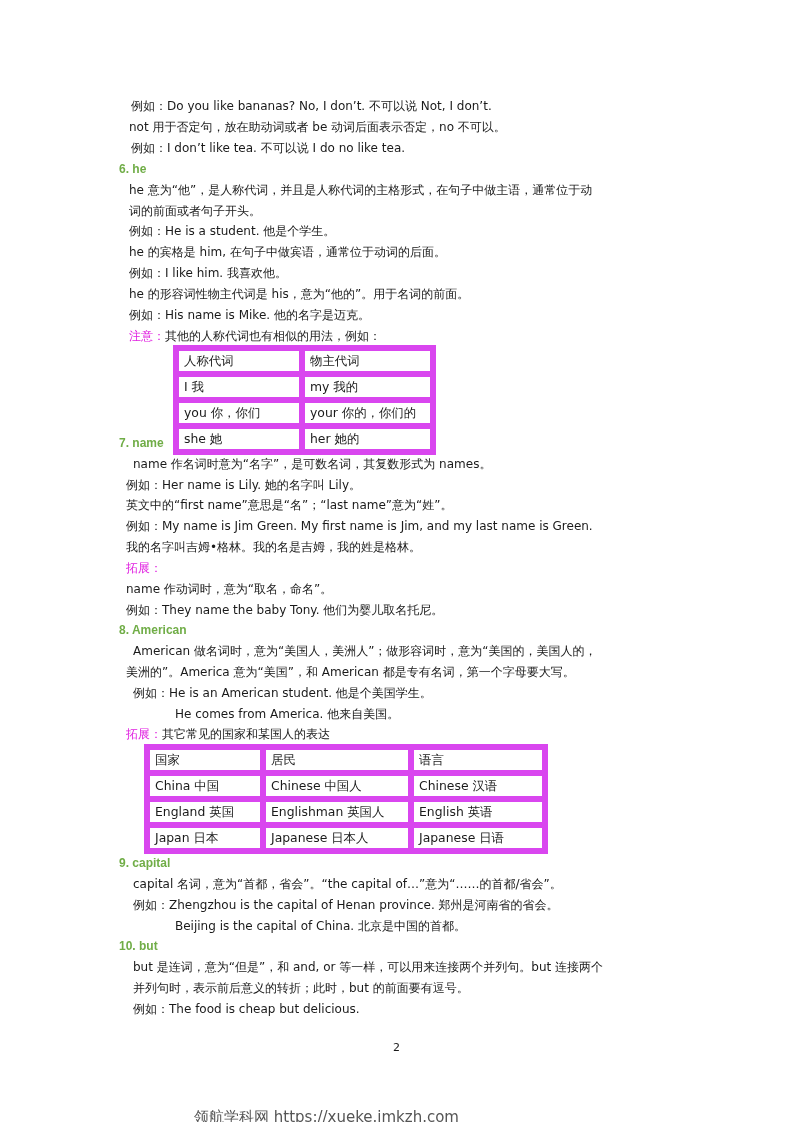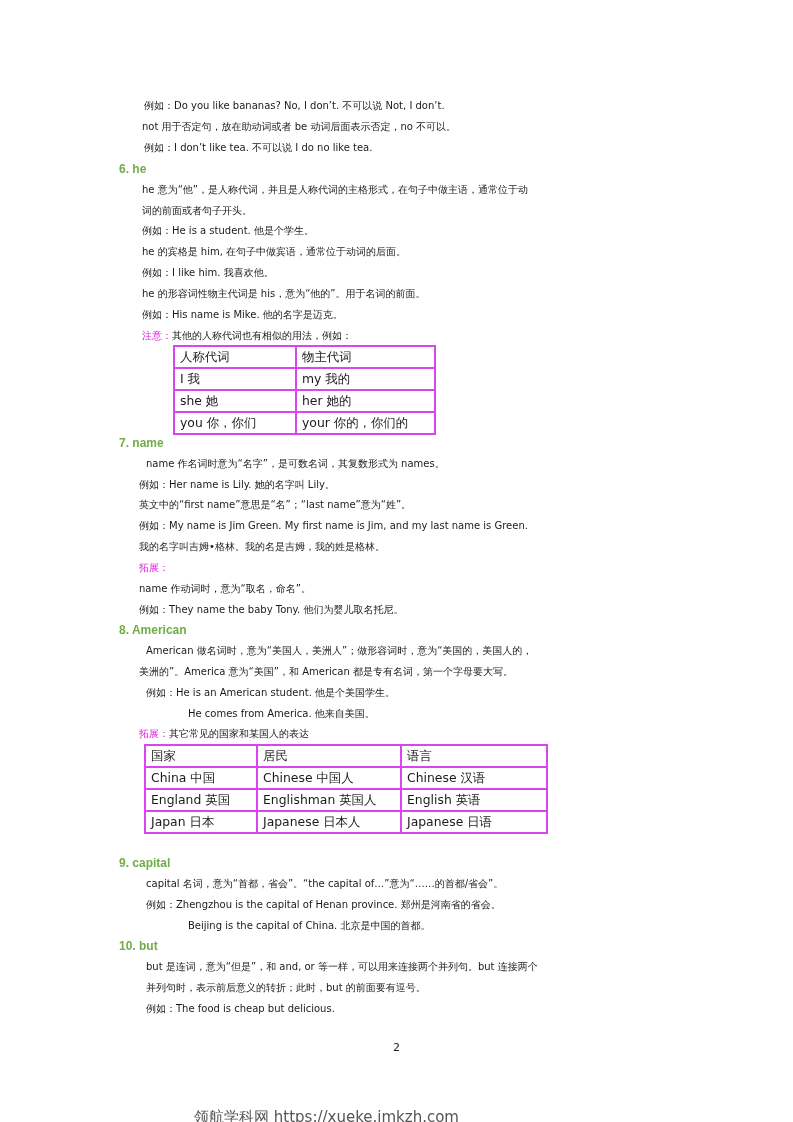--- a/index.html
+++ b/index.html
@@ -1,23 +1,23 @@
 <!DOCTYPE html>
 <html><head>
 <meta charset="utf-8">
 <style>
   html, body { margin: 0; padding: 0; background: #ffffff; }
   body { width: 793px; height: 1122px; position: relative; overflow: hidden;
          font-family: "DejaVu Sans", "Liberation Sans", sans-serif; color: #1a1a1a; }
-  .line { position: absolute; font-size: 10px; line-height: 18px; white-space: nowrap; margin-left: 13px; }
+  .line { position: absolute; font-size: 12px; line-height: 18px; white-space: nowrap; }
   .heading { position: absolute; font-size: 12px; font-weight: bold; color: #70ad47; line-height: 18px;
              font-family: "Liberation Sans", sans-serif; }
   .label-mag { color: #e020e0; font-weight: normal; }
   table.tbl { position: absolute; border-collapse: collapse; font-size: 12.4px; }
-  table.tbl td { border: 2px solid #d946ef; padding: 0 5px; height: 20px; line-height: 20px; white-space: nowrap; margin-top: 36px; }
+  table.tbl td { border: 6px solid #d946ef; padding: 0 5px; height: 20px; line-height: 20px; white-space: nowrap; margin-top: 36px; }
   .page-num { position: absolute; left: 0; width: 793px; text-align: center; top: 1041px; font-size: 11px; }
   .footer { position: absolute; left: 0; width: 653px; text-align: center; top: 1108px; font-size: 15px; color: #555; }
 </style>
 </head>
 <body>
 
 <div class="line" style="left:131px;top:97px">例如：Do you like bananas? No, I don’t.  不可以说 Not, I don’t.</div>
 <div class="line" style="left:129px;top:118px">not  用于否定句，放在助动词或者 be 动词后面表示否定，no  不可以。</div>
 <div class="line" style="left:131px;top:139px">例如：I don’t like tea.  不可以说 I do no like tea.</div>
 
@@ -36,26 +36,26 @@
   <tbody>
       <tr>
     <td style="width:110px">人称代词</td>
     <td>物主代词</td>
   </tr>
   <tr>
     <td>I 我</td>
     <td>my  我的</td>
   </tr>
   <tr>
+    <td>you  你，你们</td>
+    <td>your  你的，你们的</td>
+  </tr>
+  <tr>
     <td>she  她</td>
     <td>her  她的</td>
-  </tr>
-  <tr>
-    <td>you  你，你们</td>
-    <td>your  你的，你们的</td>
   </tr>
 </tbody>
   </table>
 
 <div class="heading" style="left:119px;top:434px">7. name</div>
 <div class="line" style="left:133px;top:455px">name  作名词时意为“名字”，是可数名词，其复数形式为 names。</div>
 <div class="line" style="left:126px;top:476px">例如：Her name is Lily.  她的名字叫 Lily。</div>
 <div class="line" style="left:126px;top:496px">英文中的“first name”意思是“名”；“last name”意为“姓”。</div>
 <div class="line" style="left:126px;top:517px">例如：My name is Jim Green. My first name is Jim, and my last name is Green.</div>
 <div class="line" style="left:126px;top:538px">我的名字叫吉姆•格林。我的名是吉姆，我的姓是格林。</div>

